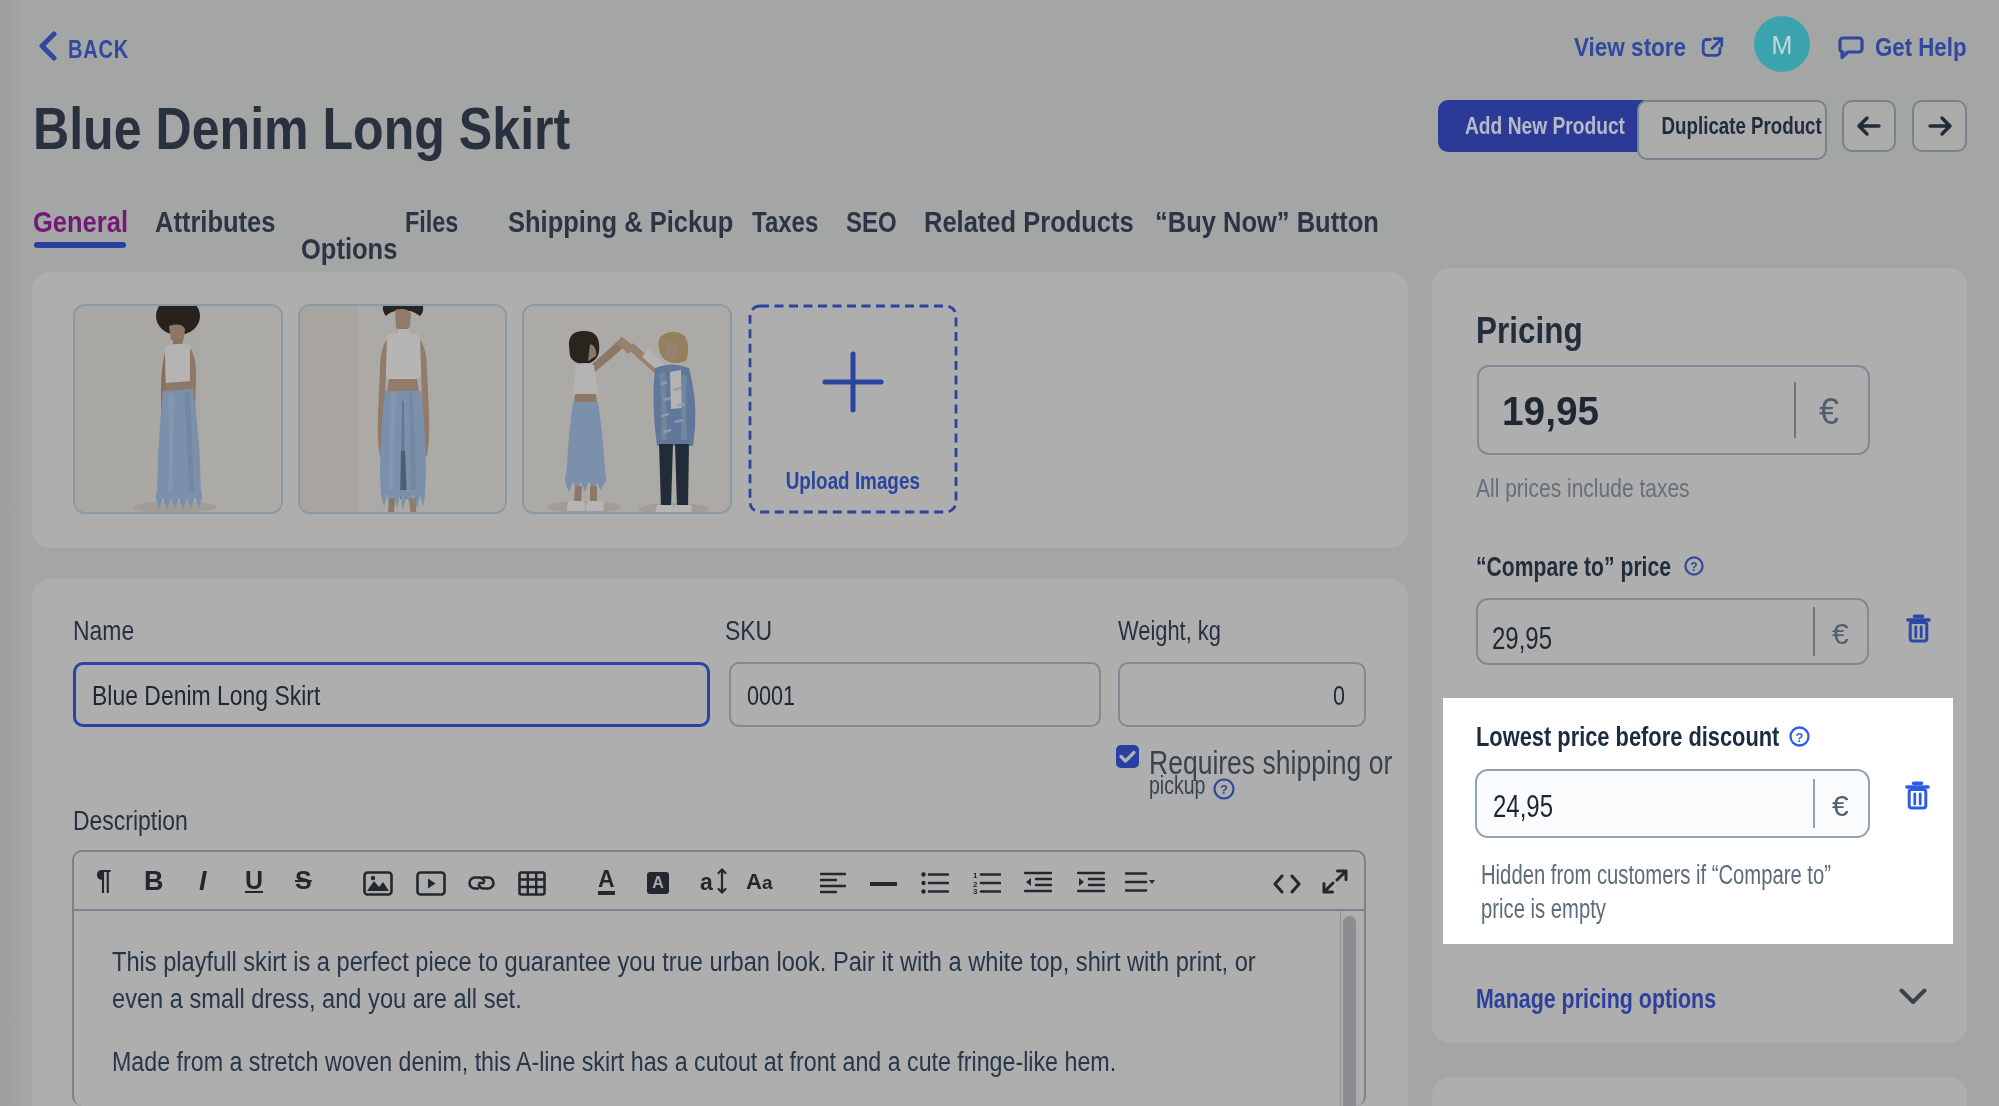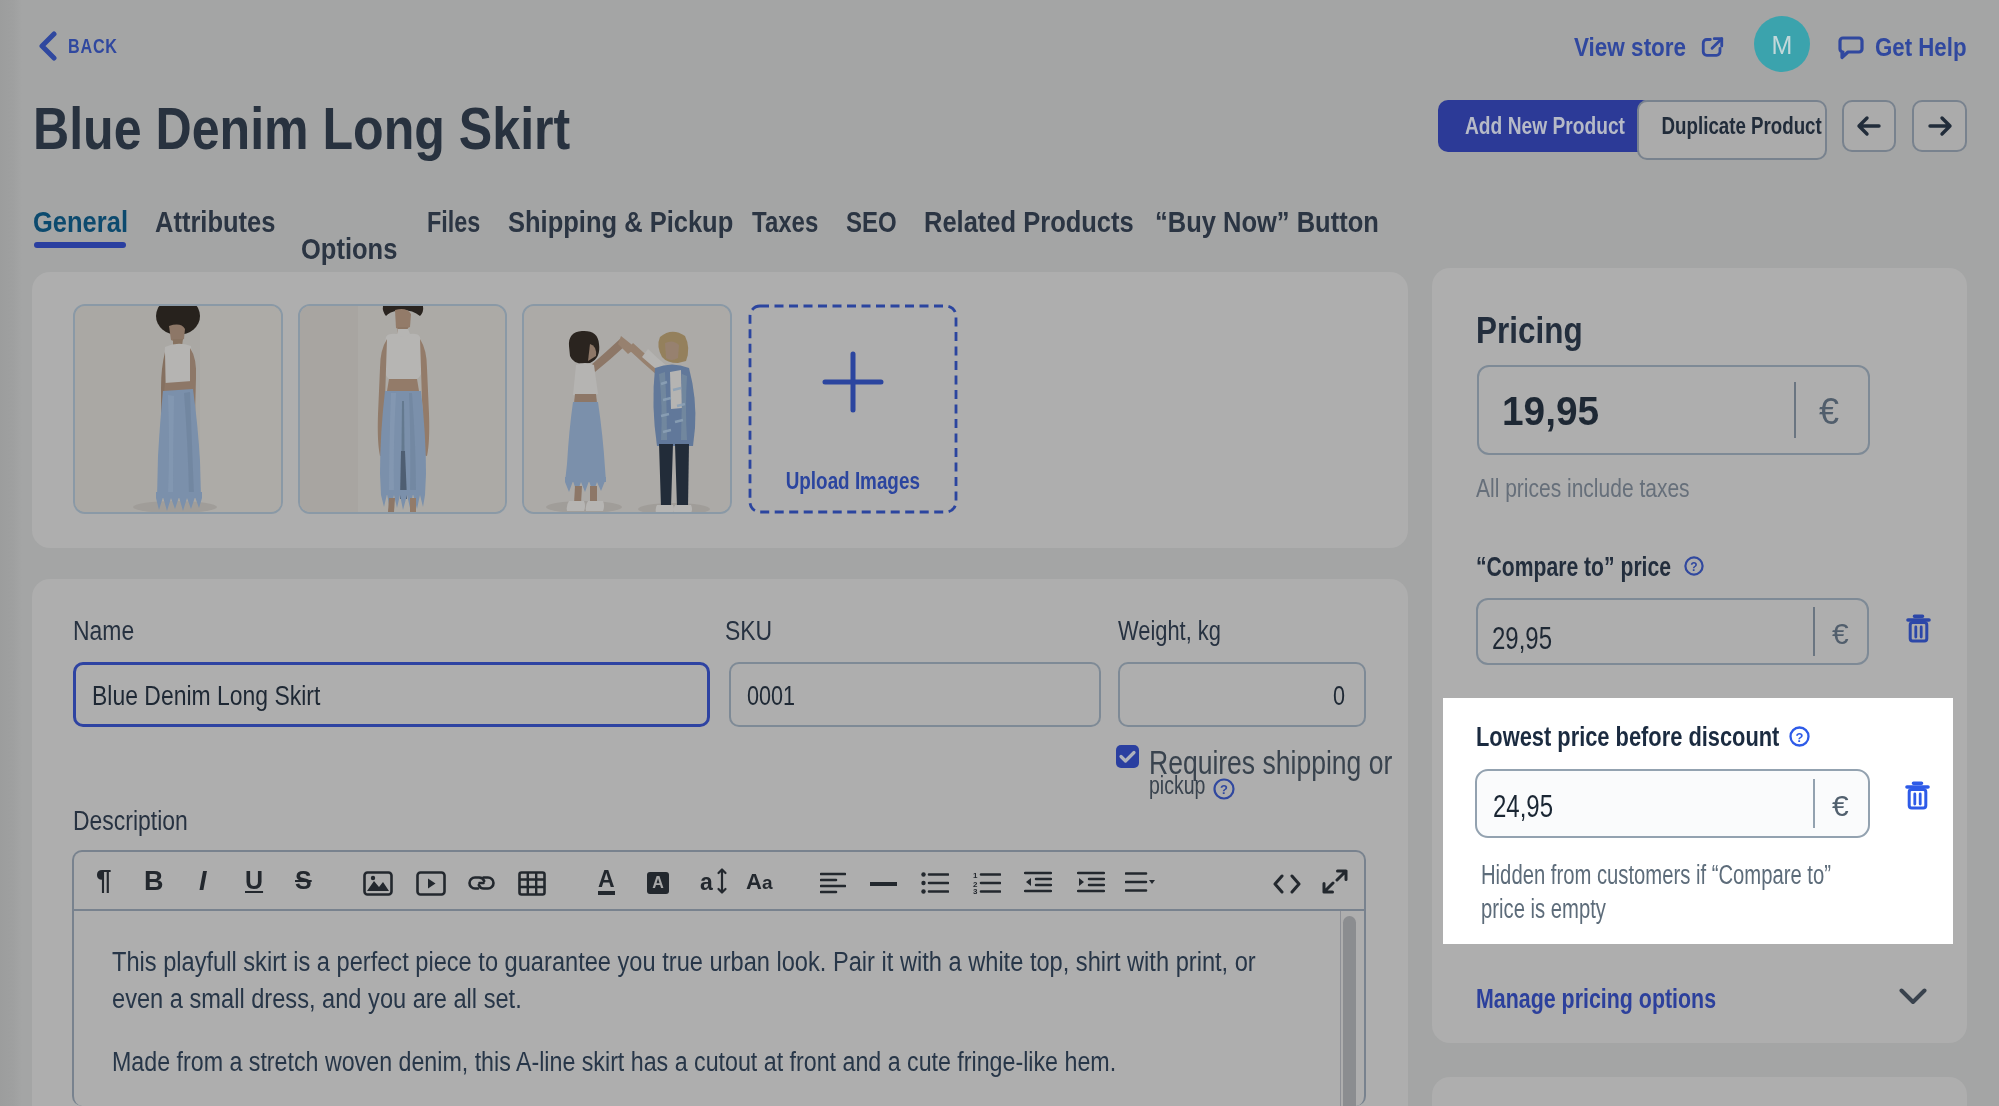--- a/index.html
+++ b/index.html
@@ -13,28 +13,28 @@
   .tab { position:absolute; top:205px; font-size:30px; font-weight:bold; color:#2b3543; white-space:nowrap; }
   .inp { position:absolute; border:2px solid #7e8a96; border-radius:10px; background:#aeaeae; }
 </style>
 </head>
 <body>
   <div class="abs" style="left:0; top:0; width:22px; height:1106px; background:linear-gradient(90deg, #9c9d9d 0%, #9fa0a0 60%, #a4a5a5 100%);"></div>
 
   <svg class="abs" style="left:38px; top:31px;" width="20" height="30" viewBox="0 0 20 30">
     <path d="M16 3 L4 15 L16 27" fill="none" stroke="#30489f" stroke-width="5" stroke-linecap="round" stroke-linejoin="round"></path>
   </svg>
-  <div class="abs" style="left:68px; top:34px; font-size:21px; font-weight:bold; color:#30489f; letter-spacing:1px;"><span class="s85" style="transform:scaleX(0.77);">BACK</span></div>
+  <div class="abs" style="left:68px; top:34px; font-size:26px; font-weight:bold; color:#30489f; letter-spacing:1px;"><span class="s85" style="transform:scaleX(0.77);">BACK</span></div>
 
   <div class="abs" style="left:33px; top:94px; font-size:60px; font-weight:bold; color:#28323f;"><span class="s85" style="transform:scaleX(0.835);">Blue Denim Long Skirt</span></div>
 
-  <div class="tab" style="left:33px; color:#0c4a6e;"><span class="s85">General</span></div>
+  <div class="tab" style="left:33px; color:#701a75;"><span class="s85">General</span></div>
   <div class="tab" style="left:155px;"><span class="s85">Attributes</span></div>
   <div class="tab" style="left:301px;margin-top:27px;"><span class="s85">Options</span></div>
-  <div class="tab" style="left:427px;"><span class="s85" style="transform:scaleX(0.78);">Files</span></div>
+  <div class="tab" style="left:405px;"><span class="s85" style="transform:scaleX(0.78);">Files</span></div>
   <div class="tab" style="left:508px;"><span class="s85">Shipping &amp; Pickup</span></div>
   <div class="tab" style="left:752px;"><span class="s85" style="transform:scaleX(0.8);">Taxes</span></div>
   <div class="tab" style="left:846px;"><span class="s85" style="transform:scaleX(0.8);">SEO</span></div>
   <div class="tab" style="left:924px;"><span class="s85">Related Products</span></div>
   <div class="tab" style="left:1155px;"><span class="s85">“Buy Now” Button</span></div>
   <div class="abs" style="left:34px; top:242px; width:92px; height:6px; background:#2a3fa0; border-radius:3px;"></div>
 
   <div class="abs" style="left:1574px; top:33px; font-size:25px; font-weight:bold; color:#30489f;"><span class="s85" style="transform:scaleX(0.9);">View store</span></div>
   <svg class="abs" style="left:1700px; top:36px;" width="25" height="22" viewBox="0 0 27 25">
     <path d="M11 4 H7 C4.8 4 3 5.8 3 8 V18 C3 20.2 4.8 22 7 22 H18 C20.2 22 22 20.2 22 18 V14" fill="none" stroke="#30489f" stroke-width="3.2" stroke-linecap="round"></path>

